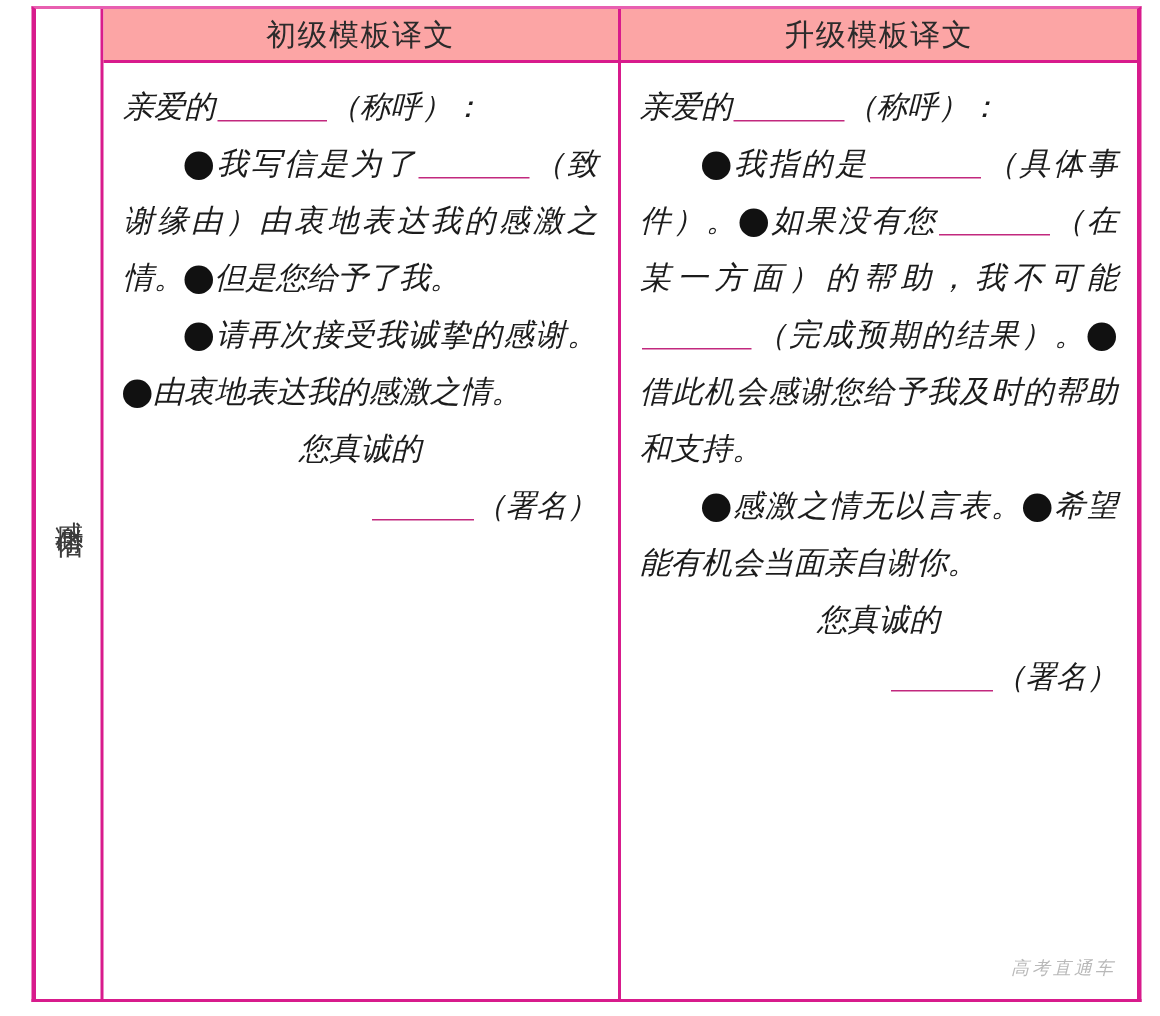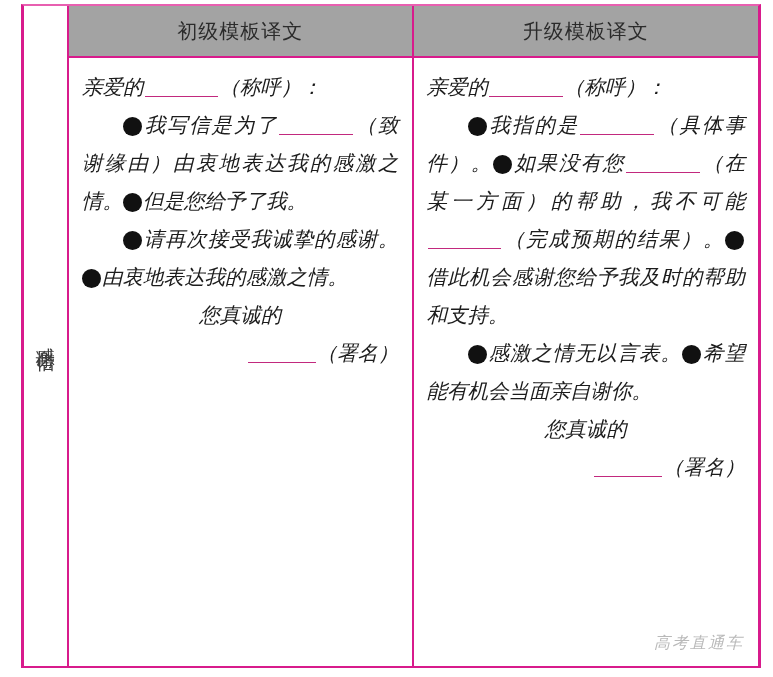--- a/index.html
+++ b/index.html
@@ -70,23 +70,23 @@
     min-width: 0;
     display: flex;
     flex-direction: column;
     box-sizing: border-box;
   }
   .col.first {
     border-right: 2px solid #d81b8c;
   }
 
   .col-head {
-    background: #a3a3a3;
+    background: #fca5a5;
     border-bottom: 2px solid #d81b8c;
-    height: 52px;
+    height: 36px;
     display: flex;
     align-items: center;
     justify-content: center;
     box-sizing: border-box;
   }
   .col-head span {
     font-size: 20px;
     color: #2b2b2b;
     letter-spacing: 1px;
   }
@@ -150,21 +150,21 @@
     vertical-align: 1px;
     margin-right: 1px;
     font-family: "DejaVu Sans", "Liberation Sans", sans-serif;
   }
 
   
   .watermark {
     position: absolute;
     right: 14px;
     bottom: 12px;
-    font-size: 16px;
+    font-size: 12px;
     color: #b9b9b9;
     letter-spacing: 2px;
     user-select: none;
   }
 </style>
 </head>
 <body>
 
 <div class="sheet">
 

